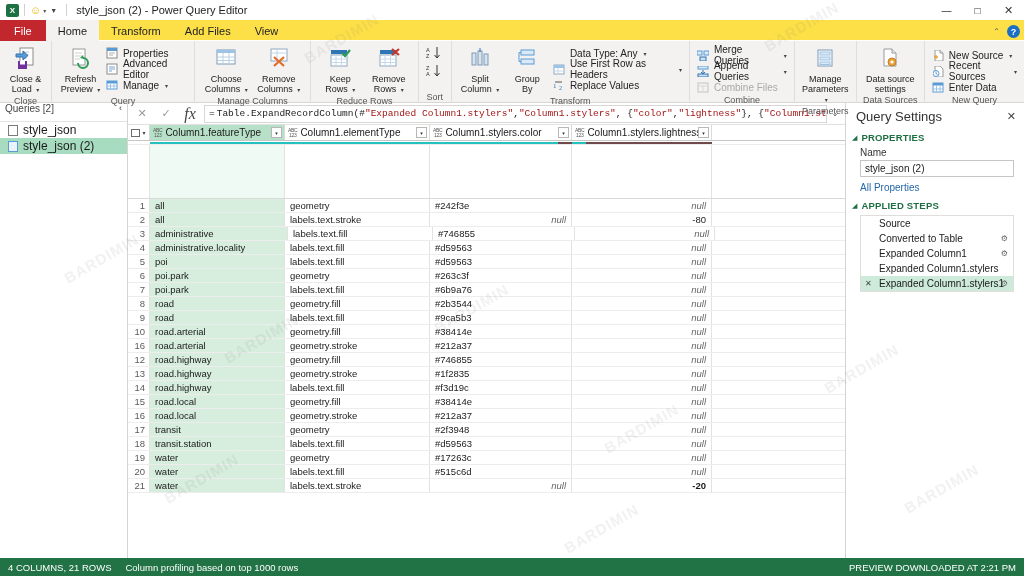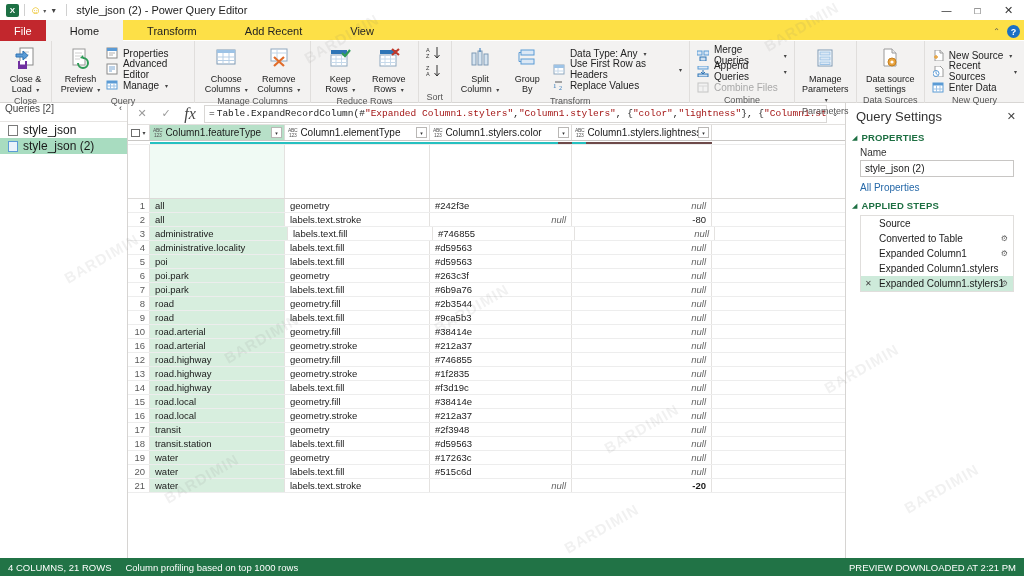--- a/index.html
+++ b/index.html
@@ -23,21 +23,21 @@
   .qa-dd { font-size: 7px; color: #444; margin: 0 4px; }
   .title-text { font-size: 11px; color: #222; margin-left: 4px; }
   .winbtns { position: absolute; right: 0; top: 0; height: 20px; display: flex; }
   .winbtn { width: 31px; height: 20px; display: flex; align-items: center;
             justify-content: center; color: #333; font-size: 10px; }
   .winbtn.close { font-size: 11px; }
 
   
   .menubar { height: 21px; background: #fde047; display: flex; 
              flex: none; border-bottom: 1px solid #ffffff; position: relative; }
-  .mtab { height: 21px; padding: 0 24px; display: flex; align-items: center;
+  .mtab { height: 21px; padding: 0 12px; display: flex; align-items: center;
           font-size: 11px; color: #222; }
   .mtab.file { background: #c2272d; color: #fff; padding: 0 14px; }
   .mtab.active { background: #f3f2f1; color: #1a1a1a; }
   .menu-right { position: absolute; right: 4px; bottom: 2px; display: flex;
                 align-items: center; gap: 7px; }
   .chev-up { font-size: 8px; color: #555; }
   .help-ico { width: 13px; height: 13px; border-radius: 50%; background: #1a6fc4;
               color: #fff; font-size: 9px; font-weight: bold; display: flex;
               align-items: center; justify-content: center; }
 
@@ -191,21 +191,21 @@
       <div class="winbtn">—</div>
       <div class="winbtn">□</div>
       <div class="winbtn close">✕</div>
     </div>
   </div>
 
   <div class="menubar">
     <div class="mtab file">File</div>
     <div class="mtab active">Home</div>
     <div class="mtab">Transform</div>
-    <div class="mtab">Add Recent</div>
+    <div class="mtab">Add Files</div>
     <div class="mtab">View</div>
     <div class="menu-right">
       <span class="chev-up">⌃</span>
       <span class="help-ico">?</span>
     </div>
   </div>
 
   <div class="ribbon">
 
     <div class="rgroup" style="width:52px">

